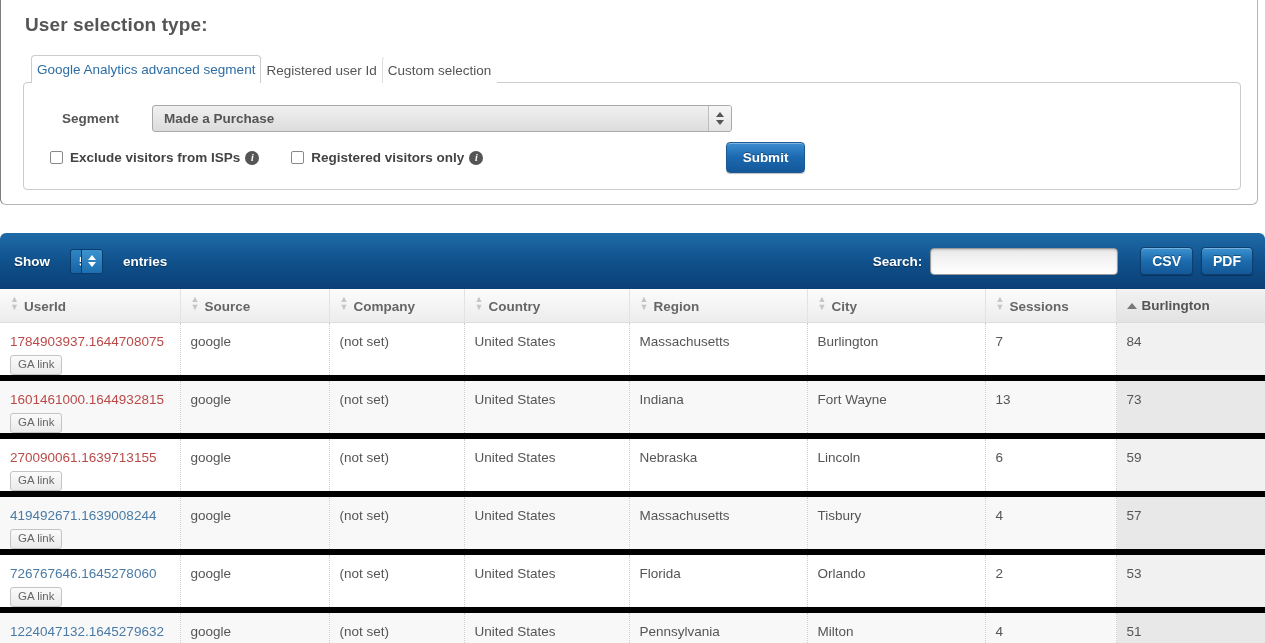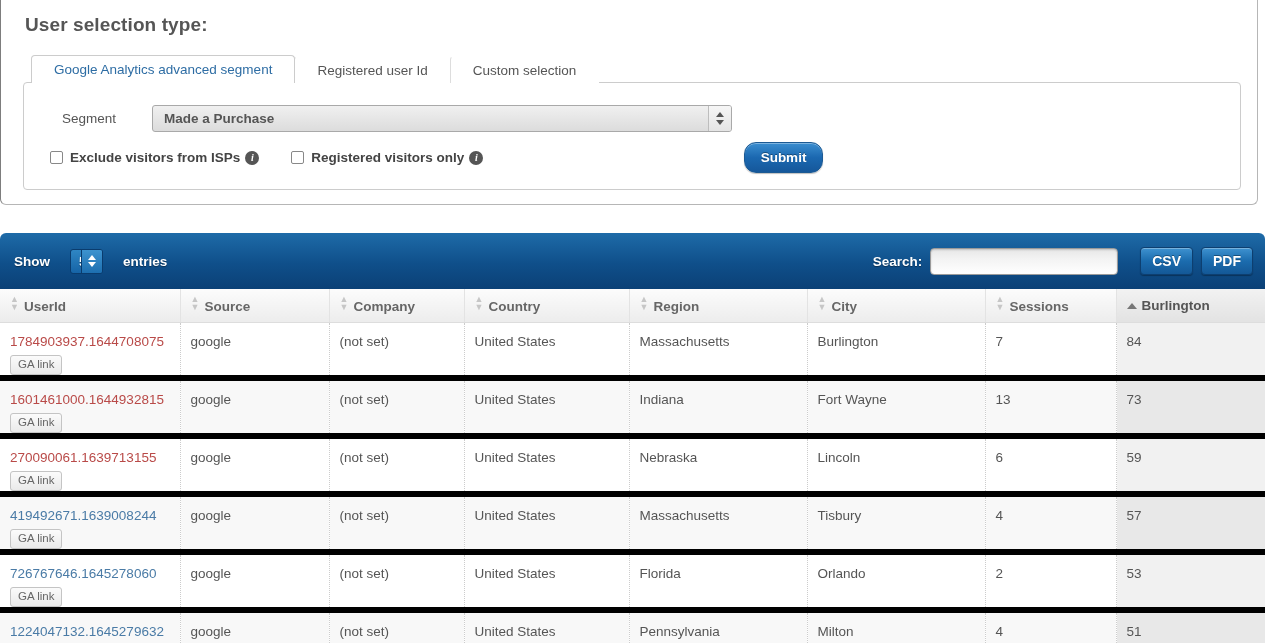--- a/index.html
+++ b/index.html
@@ -56,21 +56,21 @@
     display: flex;
     align-items: flex-end;
     height: 28px;
     position: relative;
     z-index: 3;
     padding-left: 8px;
   }
   .tab {
     height: 27px;
     line-height: 27px;
-    padding: 0 22px;
+    padding: 0 5px;
     font-size: 13.5px;
     color: #555;
     background: #fafafa;
     border: 1px solid #ccc;
     border-bottom: none;
     border-radius: 4px 4px 0 0;
     margin-right: -1px;
     cursor: pointer;
     white-space: nowrap;
     box-sizing: border-box;
@@ -105,21 +105,21 @@
     display: flex;
     align-items: center;
     height: 30px;
     margin-top: 6px;
   }
   .form-label {
     width: 110px;
     padding-left: 20px;
     box-sizing: border-box;
     font-size: 13.5px;
-    font-weight: normal;
+    font-weight: bold;
     color: #555;
   }
   .select-wrap {
     position: relative;
     width: 580px;
     height: 27px;
   }
   .select-box {
     width: 100%;
     height: 27px;
@@ -200,26 +200,26 @@
     font-size: 10px;
     font-weight: bold;
     font-style: italic;
     font-family: "Liberation Serif", serif;
     margin-left: 5px;
     line-height: 1;
     cursor: pointer;
   }
   .submit-btn {
     position: absolute;
-    left: 702px;
+    left: 684px;
     top: -8px;
     width: 79px;
     height: 31px;
     border: 1px solid #1c5a94;
-    border-radius: 12px;
+    border-radius: 4px;
     background: linear-gradient(to bottom, #3b8ed0 0%, #1b68b0 50%, #15579a 100%);
     color: #fff;
     font-family: "Liberation Sans", sans-serif;
     font-size: 13.5px;
     font-weight: bold;
     cursor: pointer;
     box-shadow: 0 1px 1px rgba(0,0,0,.25), inset 0 1px 0 rgba(255,255,255,.35);
     text-shadow: 0 -1px 0 rgba(0,0,0,.35);
   }
 

